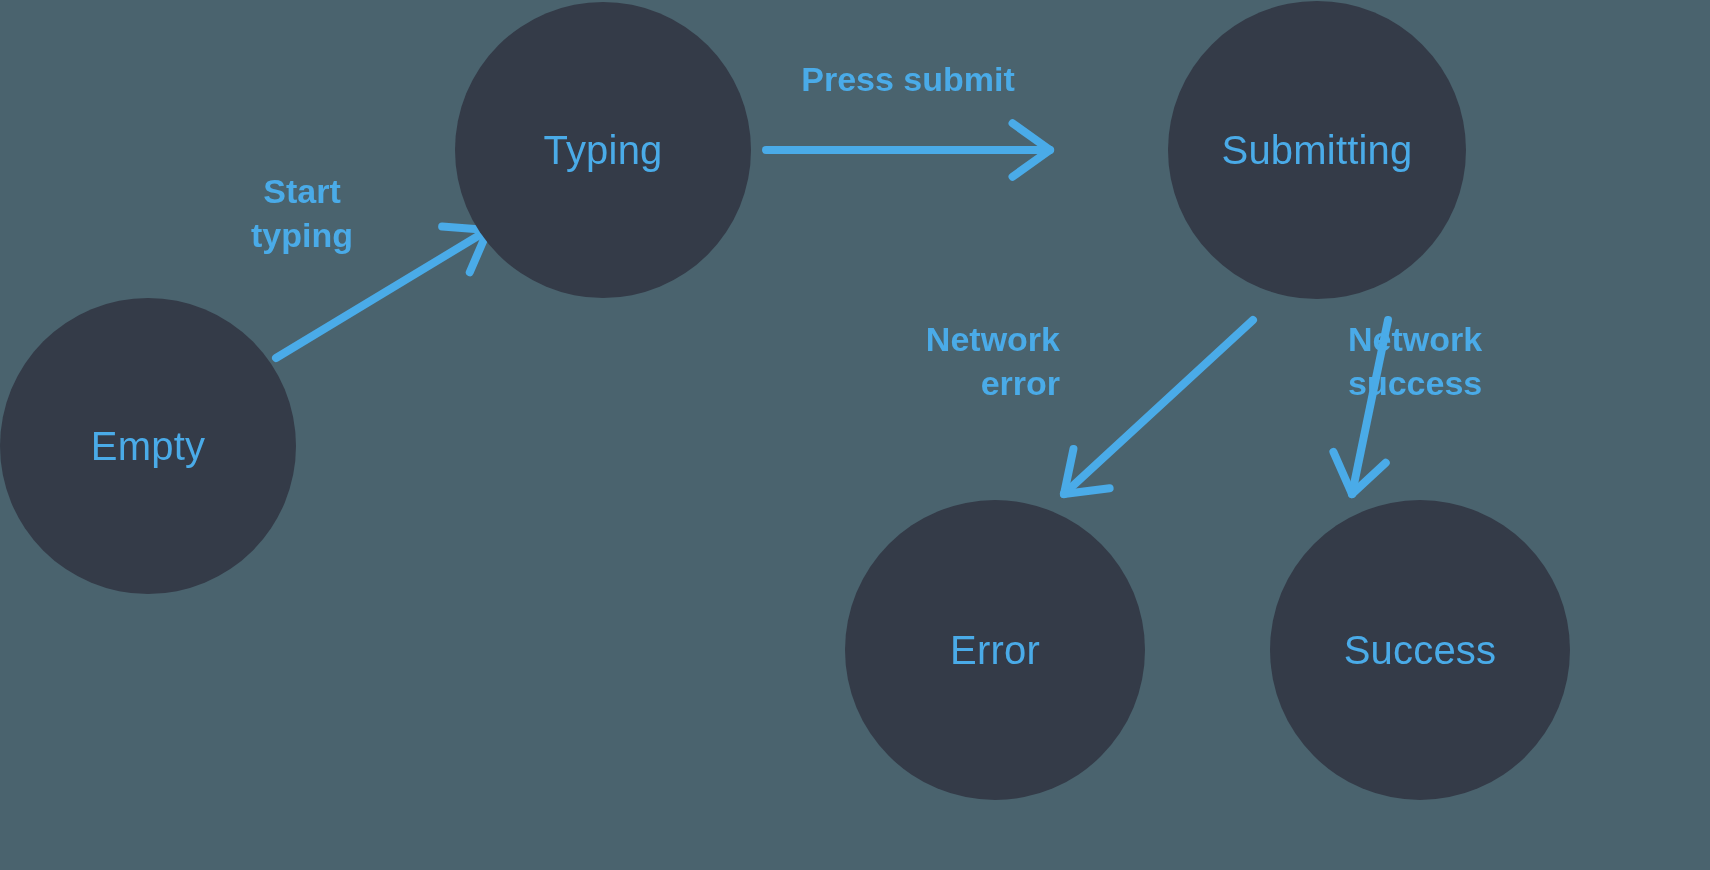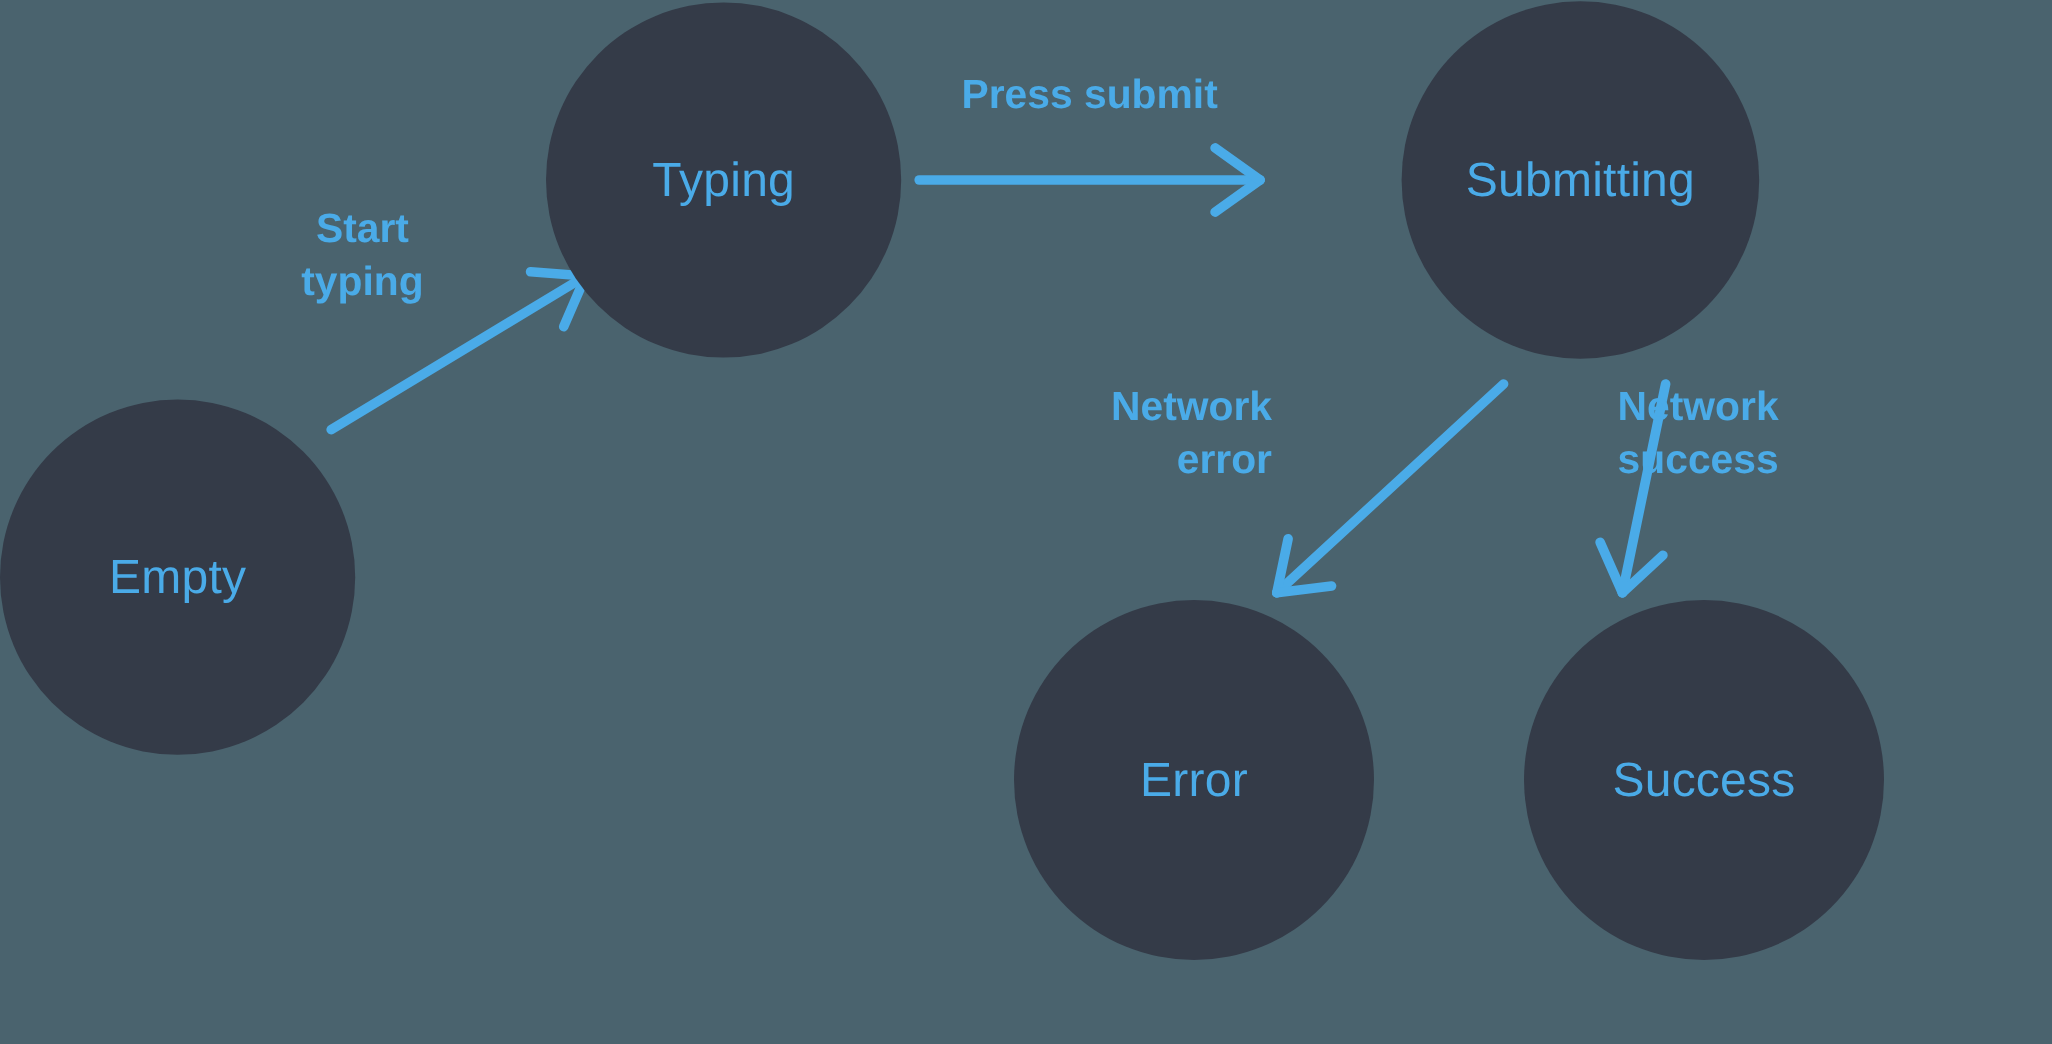--- a/index.html
+++ b/index.html
@@ -73,21 +73,21 @@
         <line x1="1064" y1="494" x2="1073.4405024732566" y2="448.979150240667" stroke="#4aabe8" stroke-width="8" stroke-linecap="round"></line>
         <line x1="1064" y1="494" x2="1109.6462394705477" y2="488.3060714618623" stroke="#4aabe8" stroke-width="8" stroke-linecap="round"></line>
       </g>
       <g>
         <line x1="1388" y1="320" x2="1352" y2="494" stroke="#4aabe8" stroke-width="8" stroke-linecap="round"></line>
         <line x1="1352" y1="494" x2="1333.4119336583199" y2="451.92288282596706" stroke="#4aabe8" stroke-width="8" stroke-linecap="round"></line>
         <line x1="1352" y1="494" x2="1385.7585292834847" y2="462.7532129553115" stroke="#4aabe8" stroke-width="8" stroke-linecap="round"></line>
       </g>
     </svg>
 
-  <div class="node" style="left: 0px; top: 333px; width: 296px; height: 296px; background: rgb(52, 59, 72);">
+  <div class="node" style="left: 0px; top: 298px; width: 296px; height: 296px; background: rgb(52, 59, 72);">
     <span class="node-label" style="color: rgb(74, 171, 232);">Empty</span>
   </div>
   <div class="node" style="left: 455px; top: 2px; width: 296px; height: 296px; background: rgb(52, 59, 72);">
     <span class="node-label" style="color: rgb(74, 171, 232);">Typing</span>
   </div>
   <div class="node" style="left: 1168px; top: 1px; width: 298px; height: 298px; background: rgb(52, 59, 72);">
     <span class="node-label" style="color: rgb(74, 171, 232); text-align: right;">Submitting</span>
   </div>
   <div class="node" style="left: 845px; top: 500px; width: 300px; height: 300px; background: rgb(52, 59, 72);">
     <span class="node-label" style="color: rgb(74, 171, 232);">Error</span>

